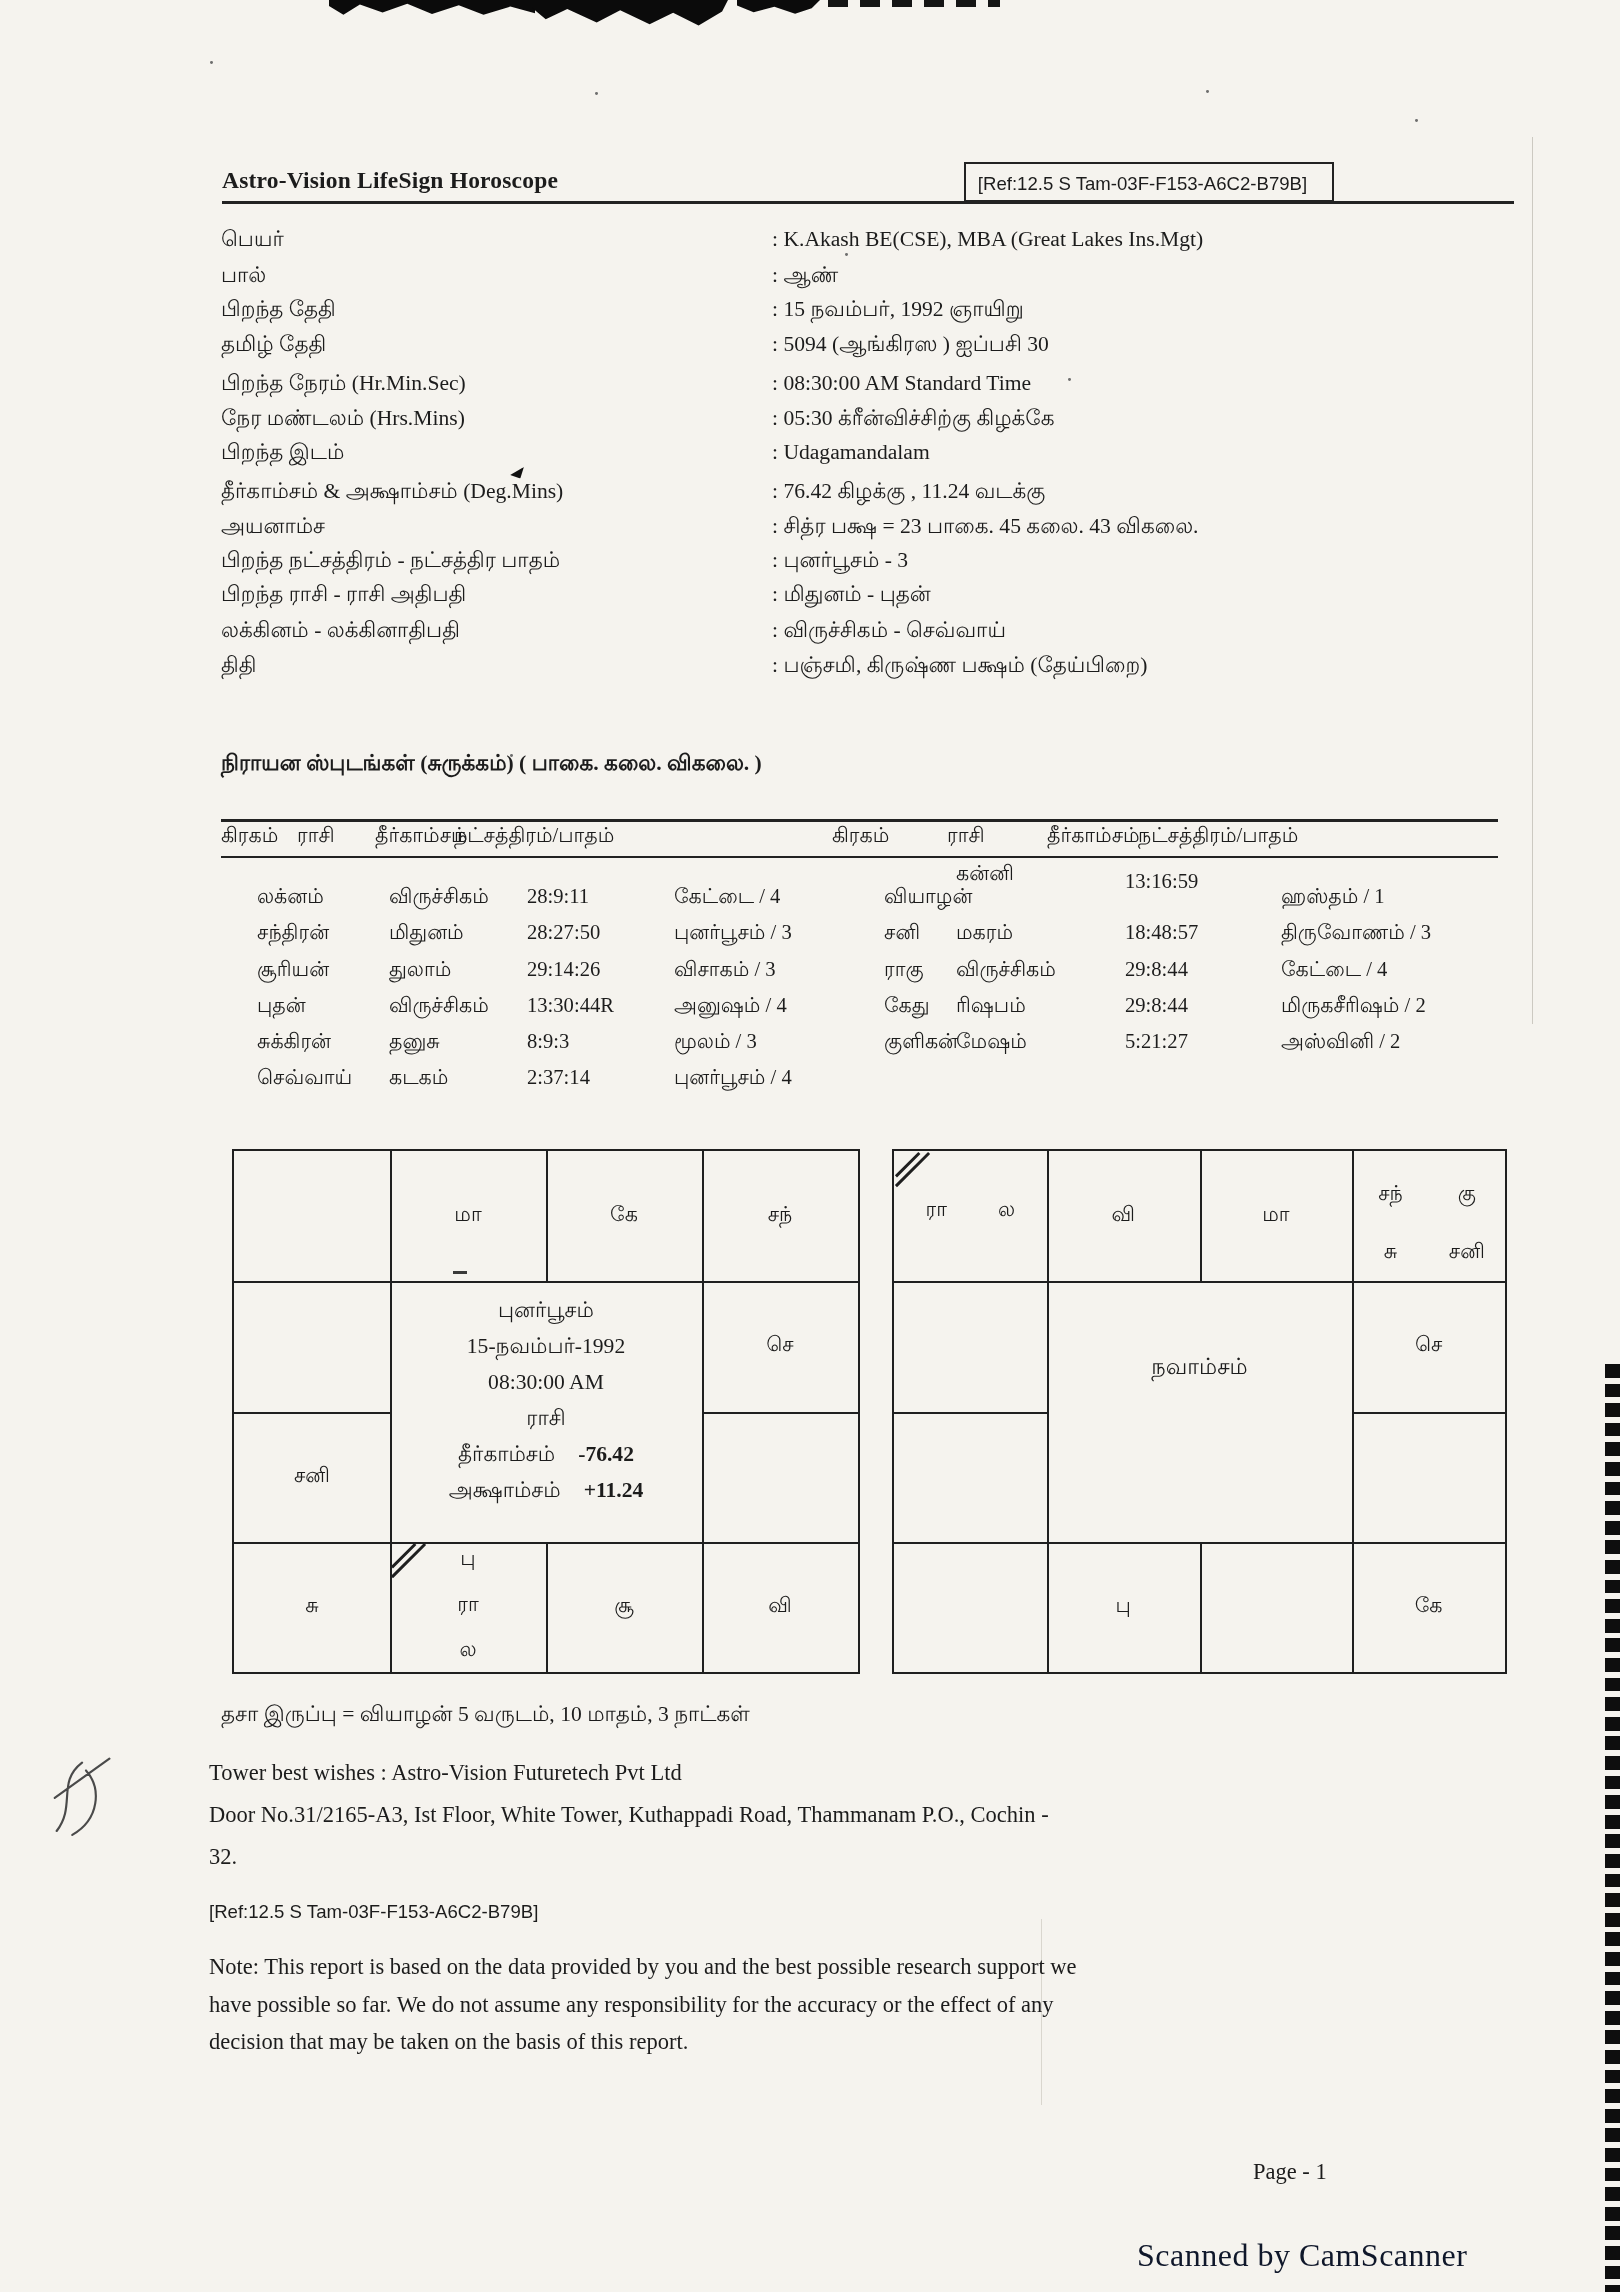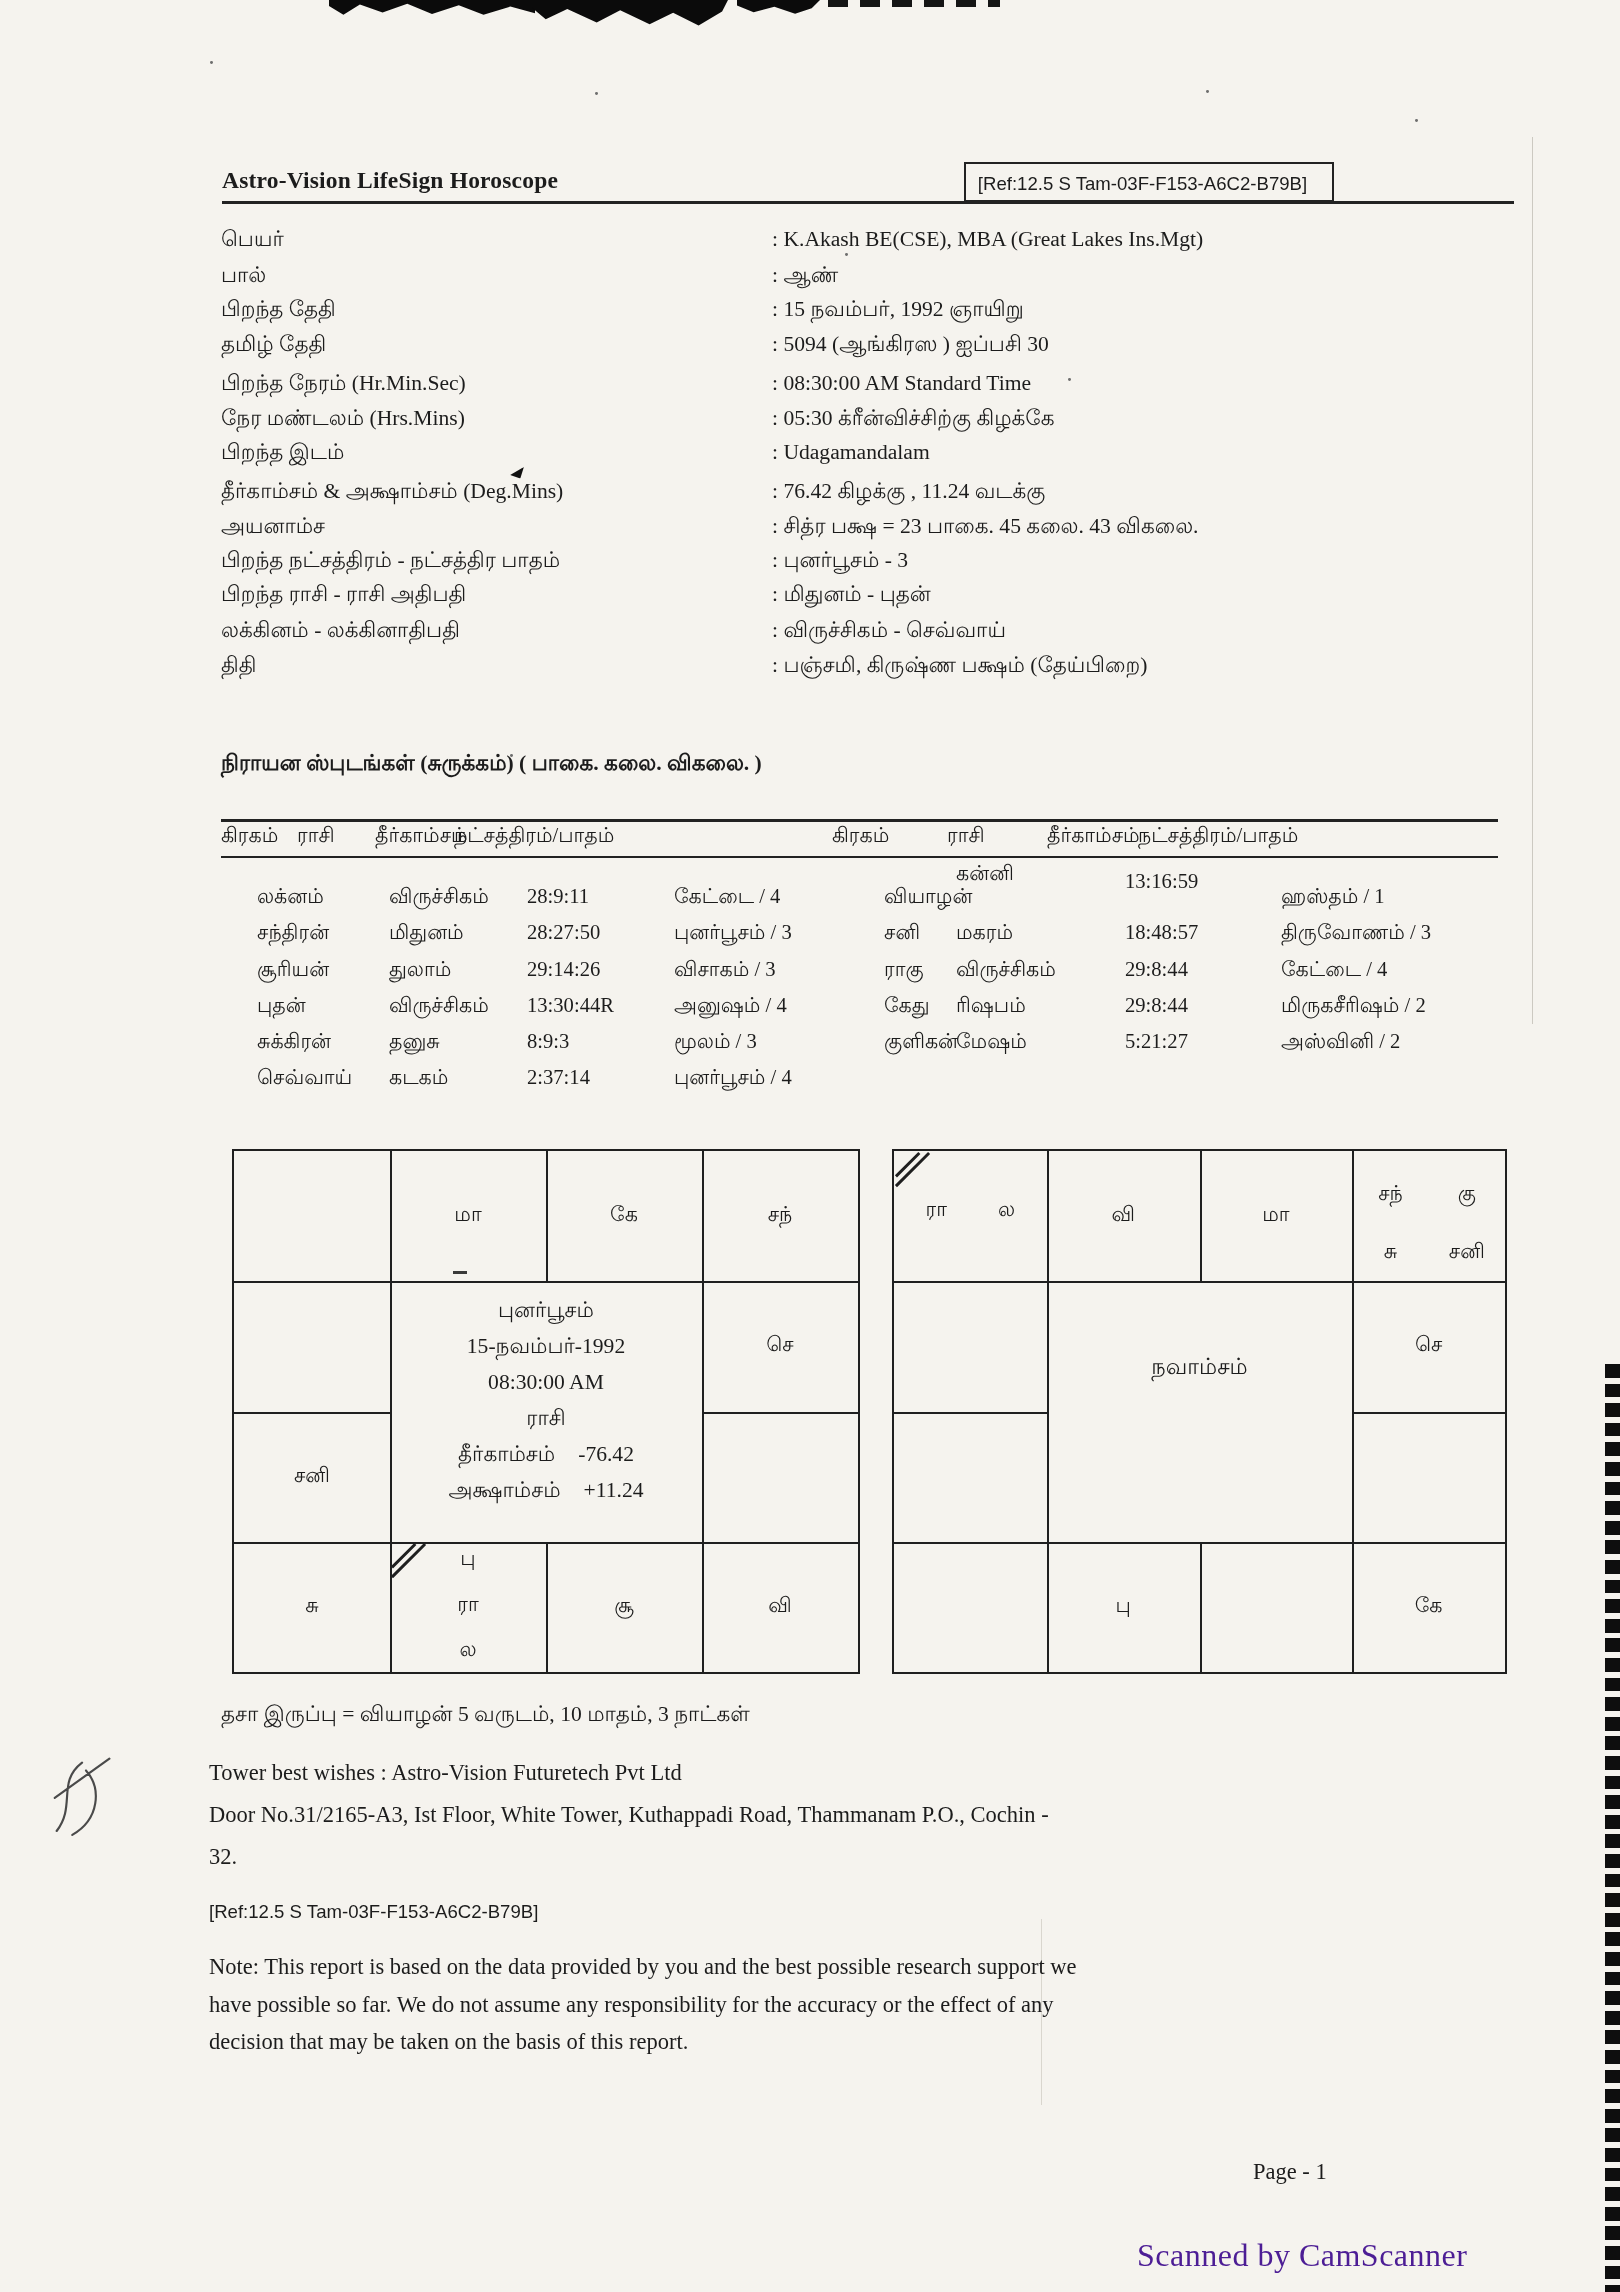--- a/index.html
+++ b/index.html
@@ -43,40 +43,40 @@
   .v75{left:75%;}
   .v50t{left:50%;width:2px;top:0;height:25%;}
   .v50b{left:50%;width:2px;top:75%;height:25%;}
   .h{height:2px;left:0;right:0;}
   .h25{top:25%;}
   .h75{top:75%;}
   .h50l{top:50%;height:2px;left:0;width:25%;}
   .h50r{top:50%;height:2px;left:75%;width:25%;}
   .cc{position:absolute;width:25%;text-align:center;font-size:20.6px;}
   .center-blk{position:absolute;left:25%;top:27%;width:50%;text-align:center;font-size:21.6px;line-height:36px;}
-  .coord-val{margin-left:23px;}
+  .coord-val{margin-left:23px;font-weight:bold;}
   .lagna{position:absolute;}
   .stack{position:absolute;left:25%;top:75.5%;width:25%;height:23.5%;display:flex;flex-direction:column;align-items:center;justify-content:space-between;font-size:20.6px;padding:2.9px 0;box-sizing:border-box;}
   .pair{position:absolute;left:1%;top:9%;width:23%;display:flex;justify-content:space-around;font-size:20.6px;}
   .quad{position:absolute;left:75%;top:3%;width:25%;height:22%;display:grid;grid-template-columns:1fr 1fr;place-items:center;font-size:20.6px;}
   .nav-title{position:absolute;left:25%;top:39%;width:50%;text-align:center;font-size:22.5px;}
 
   
   .torn{position:absolute;top:0;background:#0b0b0b;}
   .torn1{left:329px;width:206px;height:14.7px;clip-path:polygon(0 0,100% 0,100% 90%,88% 45%,75% 100%,63% 35%,50% 95%,38% 25%,26% 85%,15% 30%,7% 100%,0 40%);}
   .torn2{left:532px;width:196px;height:25.5px;clip-path:polygon(0 0,100% 0,97% 45%,85% 100%,72% 50%,60% 95%,45% 40%,33% 88%,18% 35%,7% 75%,0 30%);}
   .torn3{left:737px;width:83px;height:13.7px;clip-path:polygon(0 0,100% 0,90% 60%,70% 100%,45% 50%,20% 90%,0 40%);}
   .torn-dashes{position:absolute;left:828px;top:0;width:172px;height:6.9px;background:repeating-linear-gradient(90deg,#151515 0 19.6px,transparent 19.6px 32px);}
   .edge-dashes{position:absolute;left:1605px;top:1364px;width:14.7px;height:928px;background:repeating-linear-gradient(180deg,#0e0e0e 0 13.7px,transparent 13.7px 19.6px);}
   .fold1{position:absolute;left:1532px;top:137px;width:1px;height:887px;background:#ccc9c1;}
   .fold2{position:absolute;left:1041px;top:1919px;width:1px;height:186px;background:#d9d6ce;}
   .speck{position:absolute;width:2.9px;height:2.9px;border-radius:50%;background:#6e6e6e;}
   .dash-mark{position:absolute;left:453px;top:1271px;width:13.7px;height:2.9px;background:#3a3a3a;}
   .arrow-mark{position:absolute;left:510px;top:468px;width:14.7px;height:10.8px;background:#111;clip-path:polygon(0 55%,100% 0,65% 100%);transform:rotate(-8deg);}
-  .watermark{left:1137px;top:2237px;font-size:32px;color:#4c1d95;letter-spacing:0.5px;}
+  .watermark{left:1137px;top:2237px;font-size:32px;color:#0f172a;letter-spacing:0.5px;}
 </style>
 </head>
 <body>
 
 <div class="torn torn1"></div>
 <div class="torn torn2"></div>
 <div class="torn torn3"></div>
 <div class="torn-dashes"></div>
 <div class="edge-dashes"></div>
 <div class="fold1"></div>

